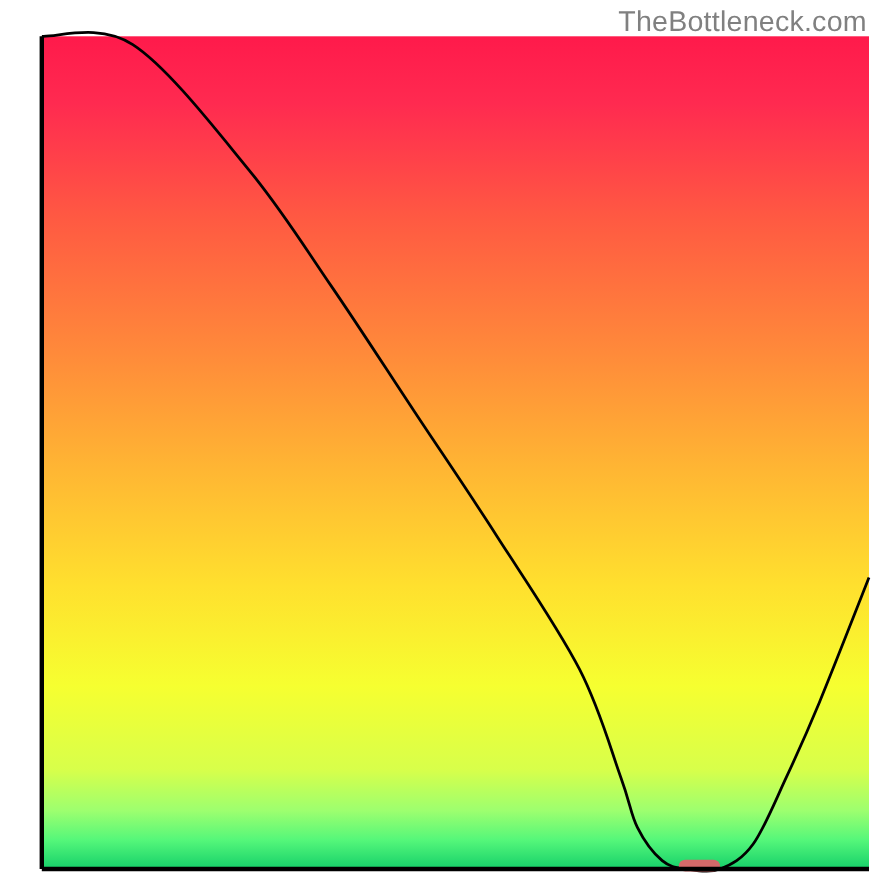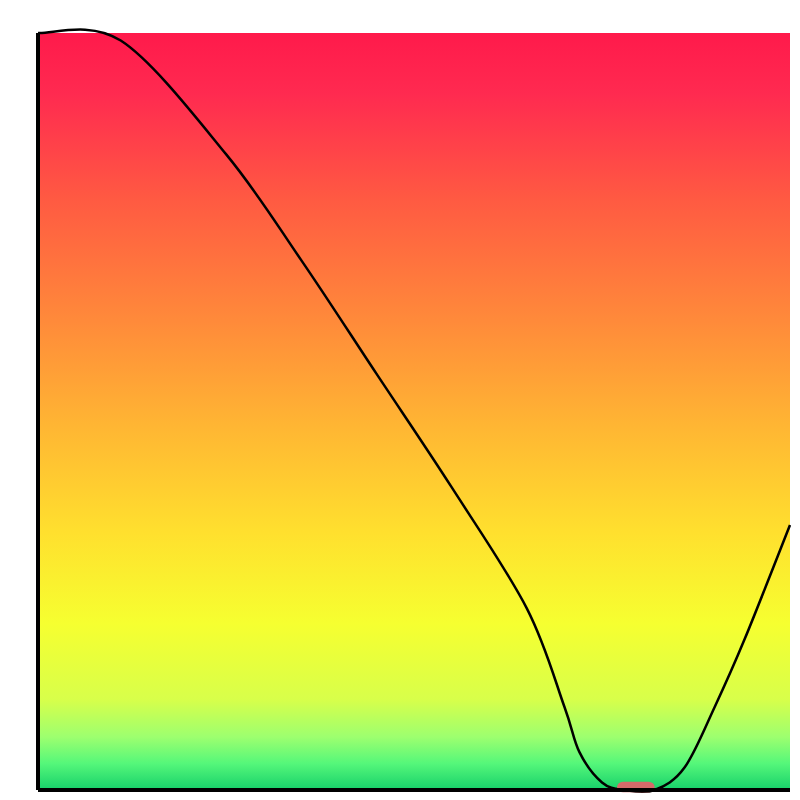--- a/index.html
+++ b/index.html
@@ -31,20 +31,21 @@
     left: 0;
     top: 0;
     width: 800px;
     height: 800px;
   }
 </style>
 </head>
 <body>
 
 <div class="chart-root">
+  <div class="watermark">TheBottleneck.com</div>
 
   <svg class="plot" viewBox="0 0 800 800">
     <defs>
       <linearGradient id="bgGrad" x1="0" y1="0" x2="0" y2="1">
           <stop offset="0%" stop-color="#ff1a4b"></stop>
           <stop offset="8%" stop-color="#ff2a50"></stop>
           <stop offset="22%" stop-color="#ff5a42"></stop>
           <stop offset="38%" stop-color="#ff8a3a"></stop>
           <stop offset="52%" stop-color="#ffb633"></stop>
           <stop offset="66%" stop-color="#ffe02e"></stop>

